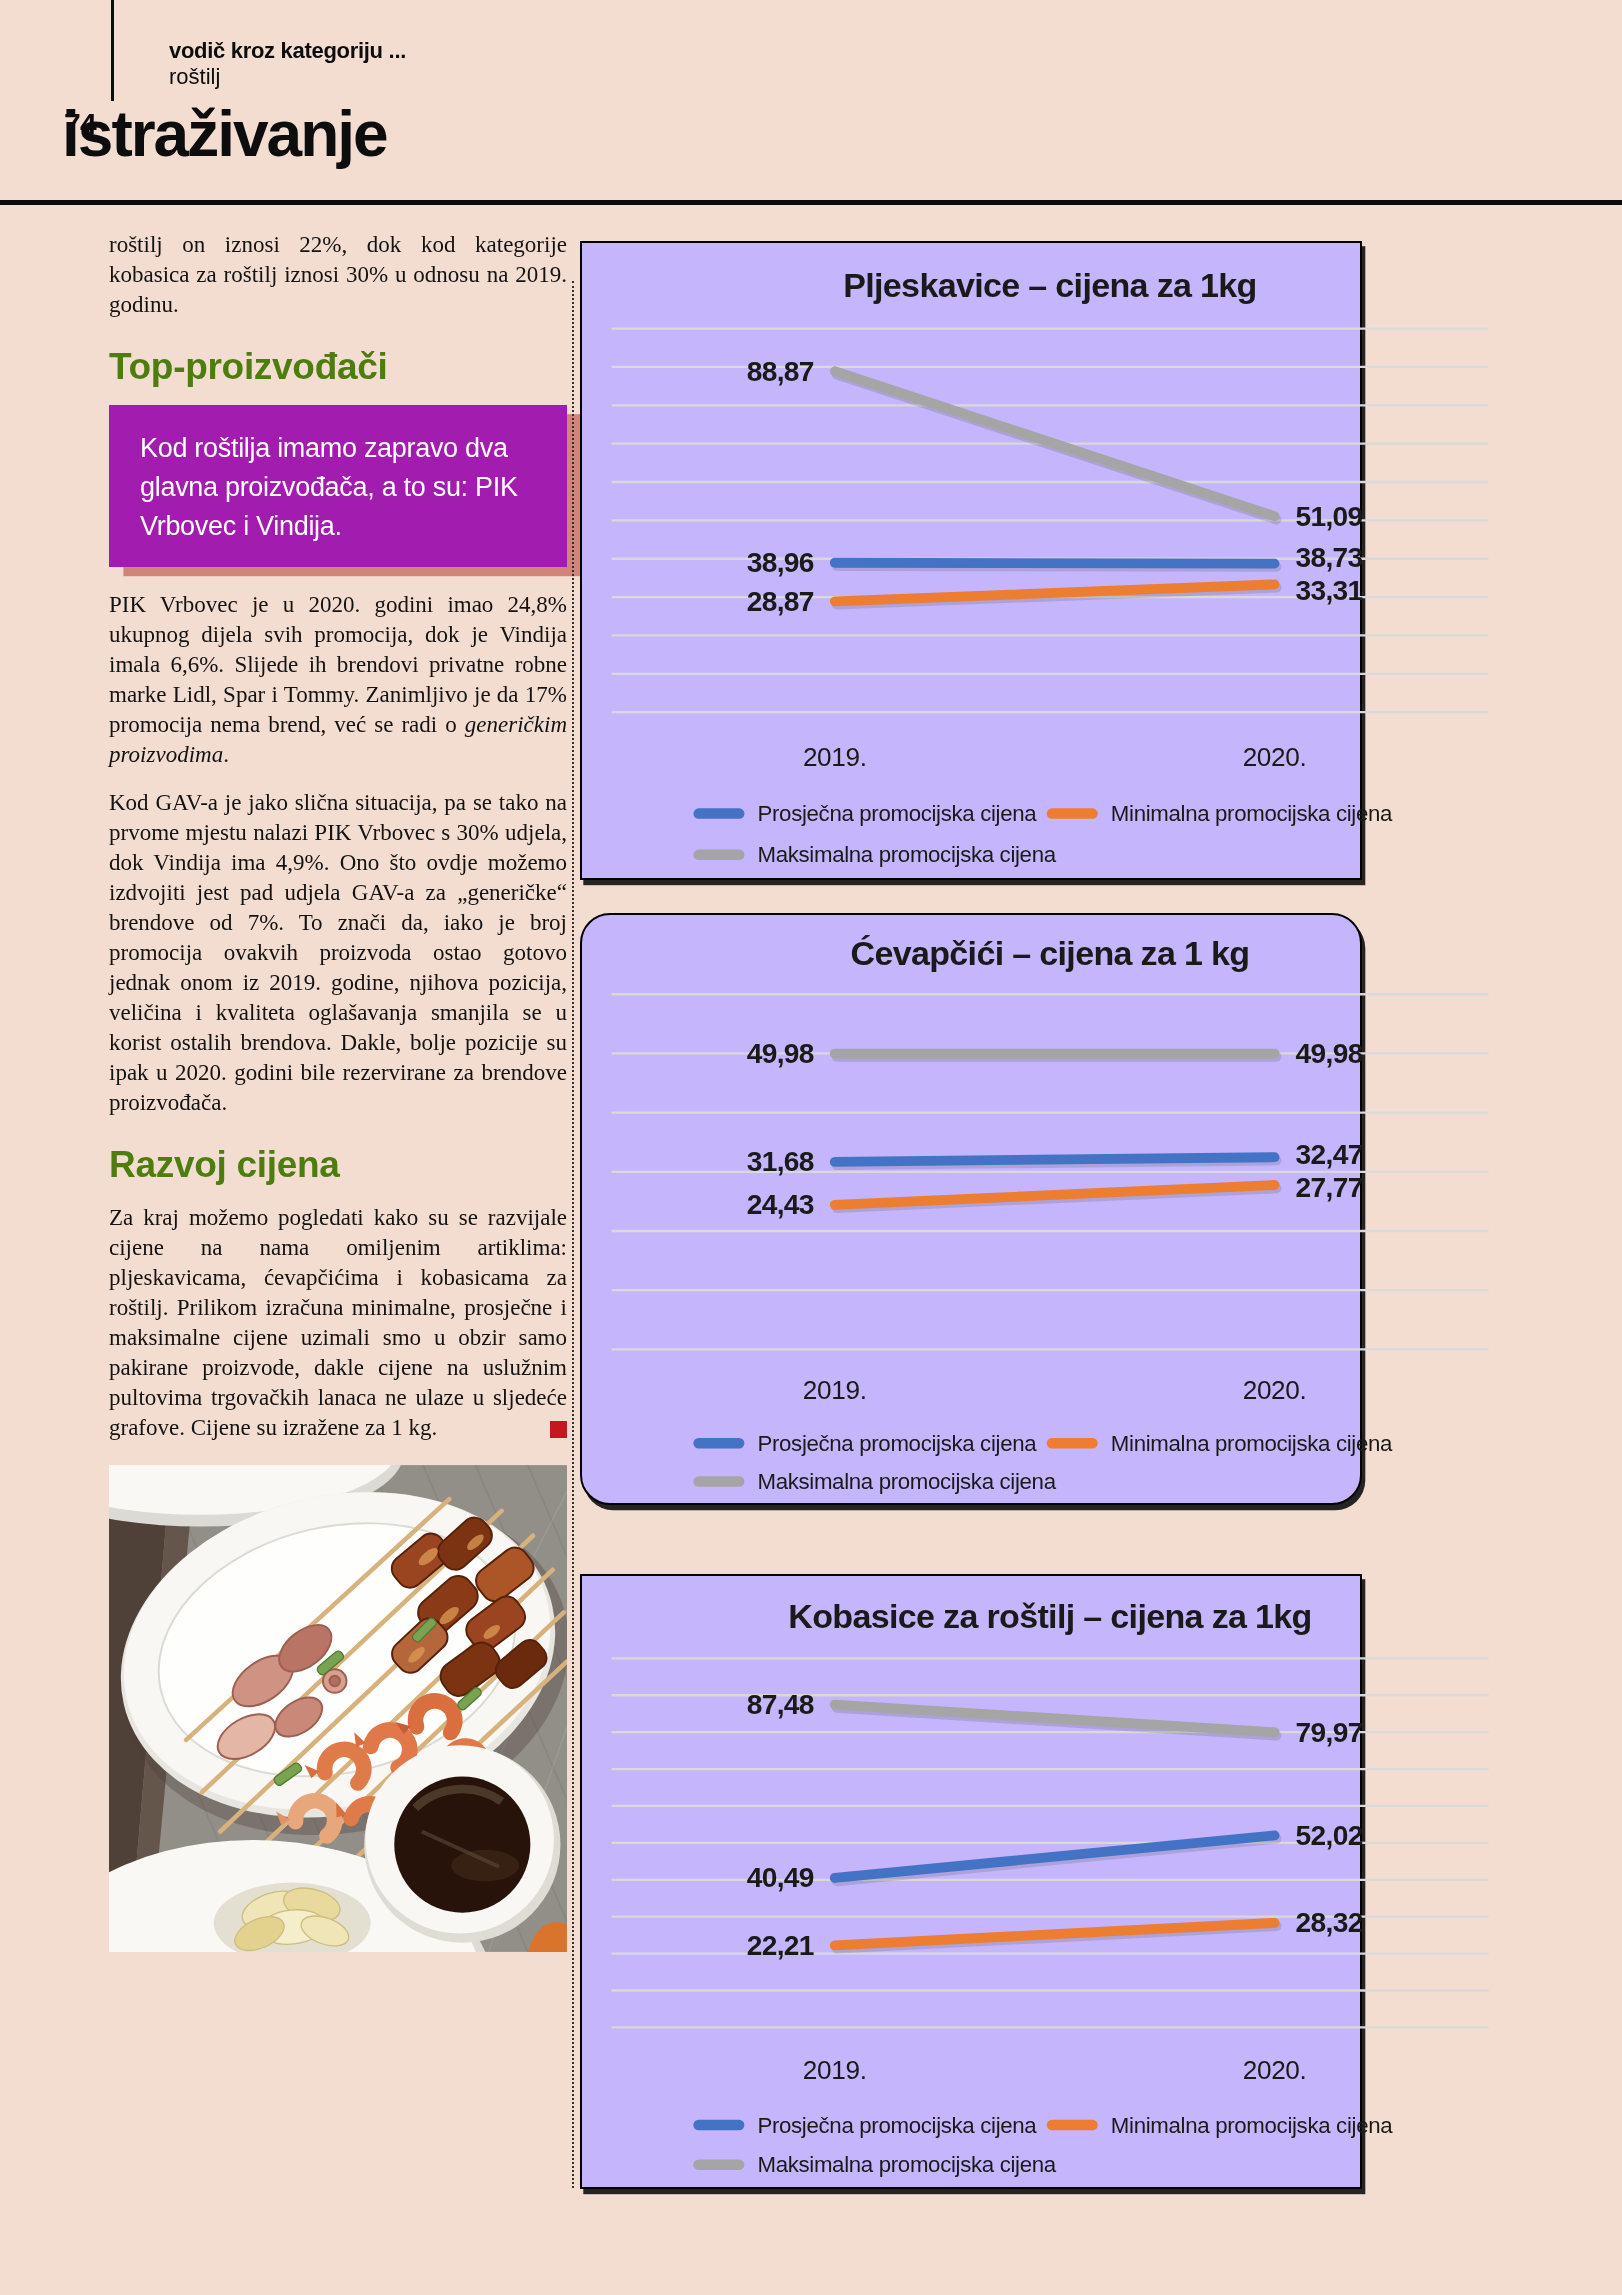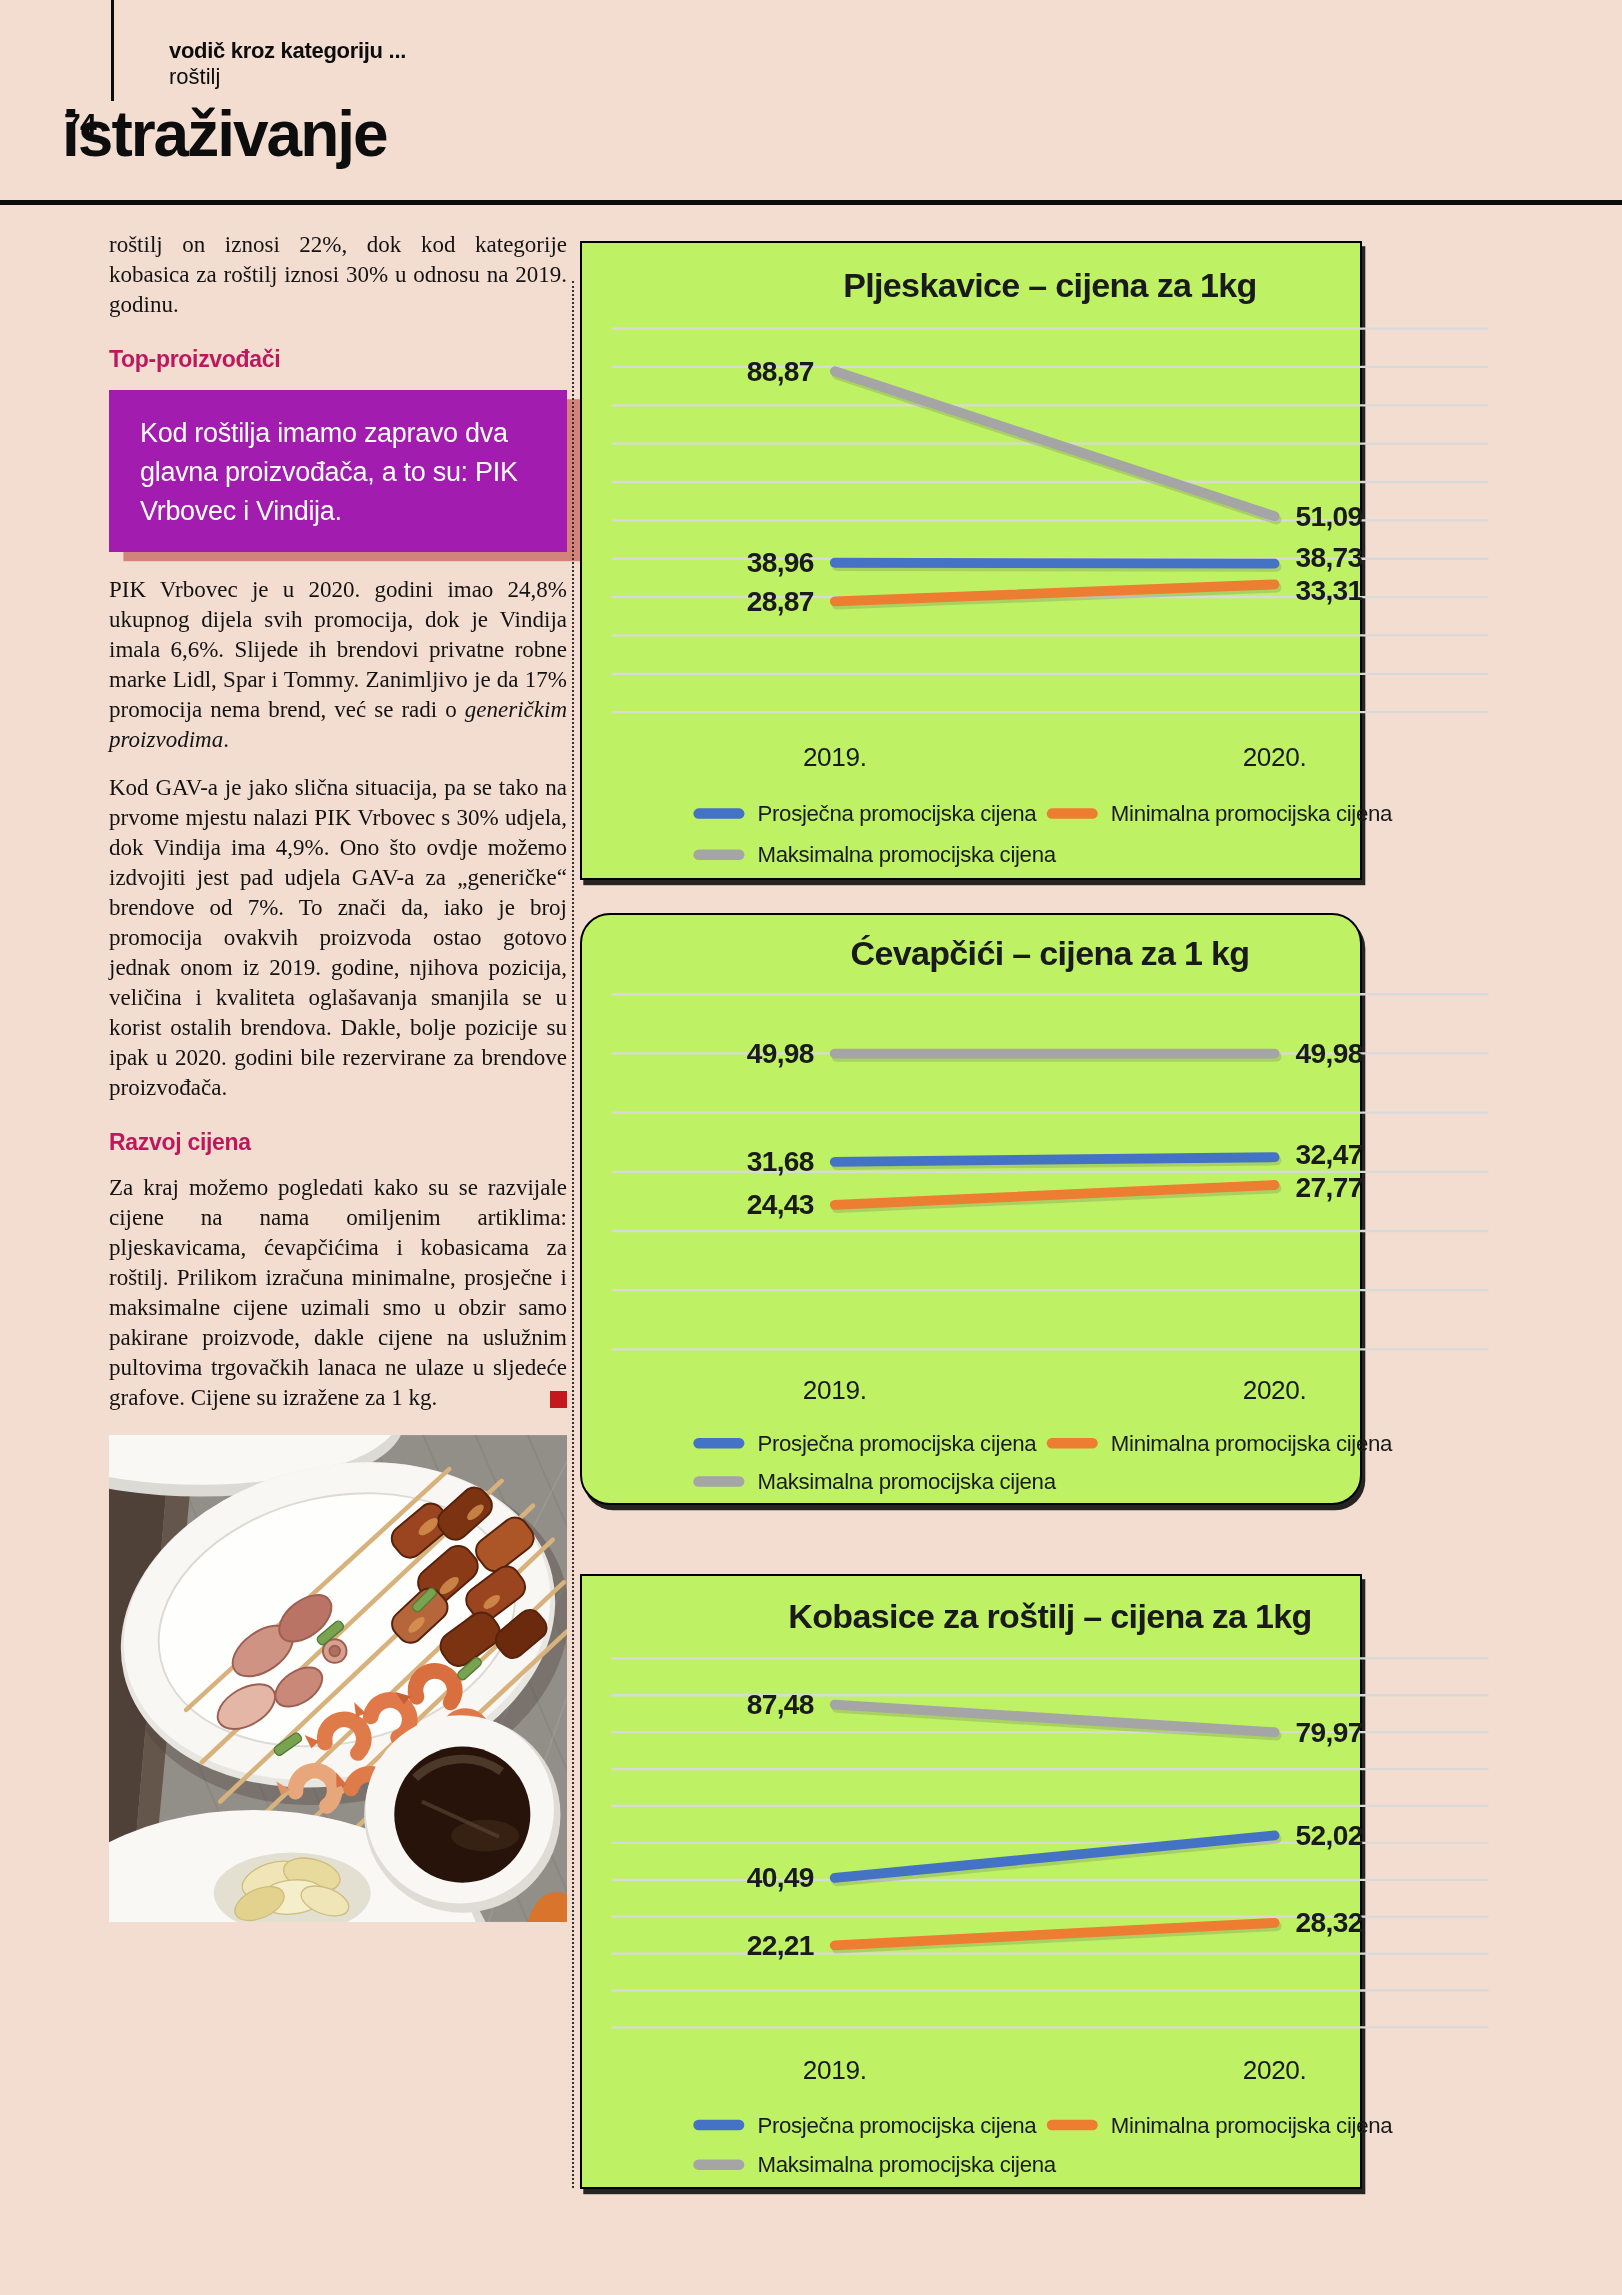--- a/index.html
+++ b/index.html
@@ -35,21 +35,21 @@
     margin-left:8px;
   }
   p.body{
     font-family:"Liberation Serif",serif;
     font-size:23px;line-height:30px;text-align:justify;
     margin:0 0 18.3px 0;
   }
   p.body em{font-style:italic;}
   h2.subhead{
     font-family:"Liberation Sans",sans-serif;
-    font-size:23px;font-weight:600;color:#be185d;
+    font-size:37px;font-weight:600;color:#4d7c0f;
     margin:26px 0 17px 0;letter-spacing:-0.3px;
   }
   .pullquote{
     background:#a21caf;
     color:#ffffff;
     padding:23.6px 29px 21px 31px;
     font-size:27px;line-height:39px;font-weight:400;letter-spacing:-0.3px;
     box-shadow:14.4px 9.2px 0 #d2837a;
     margin:0 0 23.6px 0;
   }
@@ -63,21 +63,21 @@
   .photo svg{display:block;}
   
   .col-divider{
     position:absolute;left:572px;top:281px;height:1907px;width:0;
     border-left:2.6px dotted #2f2f2f;
   }
   
   .chart-box{
     position:absolute;left:580px;width:782px;
     box-sizing:border-box;
-    background:#bef264;border:2.6px solid #000;
+    background:#c4b5fd;border:2.6px solid #000;
     box-shadow:3.3px 5.2px 0 rgba(15,15,15,0.9);
   }
   .chart-box.c0{top:241px;height:639px;}
   .chart-box.c1{top:913px;height:592px;border-radius:30px;}
   .chart-box.c2{top:1574px;height:615px;}
   .chart-box svg{display:block;}
   .chart-box svg text{font-family:"Liberation Sans",sans-serif;fill:#1a1a1a;}
 </style>
 </head>
 <body>

